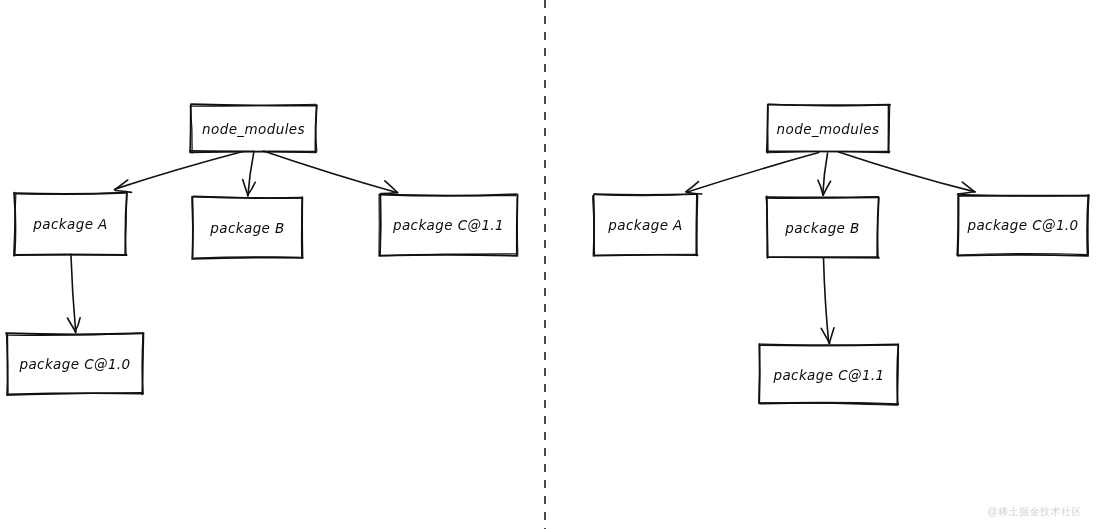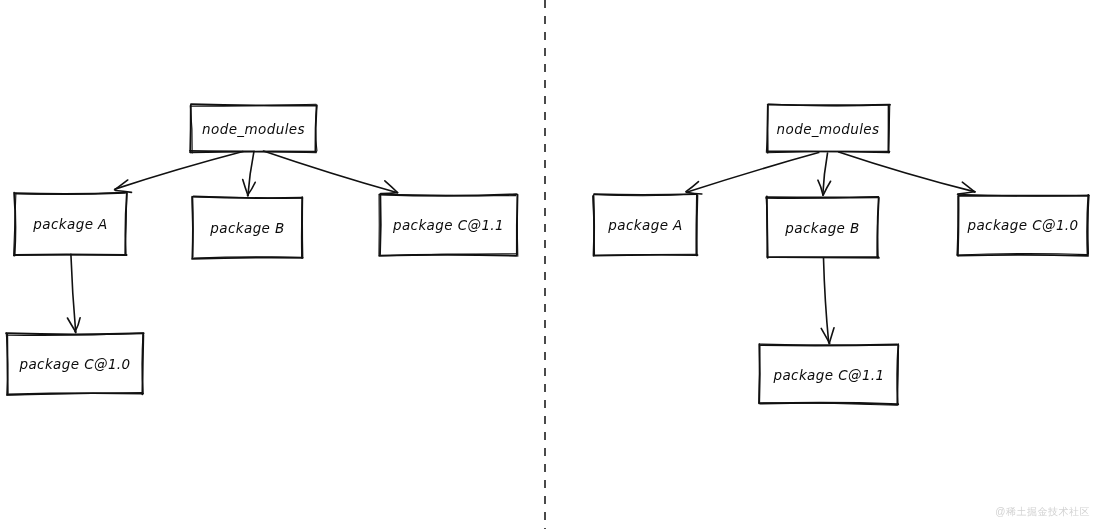--- a/index.html
+++ b/index.html
@@ -35,21 +35,21 @@
     font-size: 13.5px;
     font-style: italic;
     font-weight: 500;
     letter-spacing: 0.4px;
     color: #0b0b0b;
     white-space: nowrap;
     pointer-events: none;
   }
   .watermark {
     position: absolute;
-    right: 8px;
+    right: 16px;
     bottom: 10px;
     font-family: Liberation Sans, sans-serif;
     font-size: 10px;
     color: #d2d2d2;
     letter-spacing: 0.5px;
     user-select: none;
   }
 </style>
 </head>
 <body>

